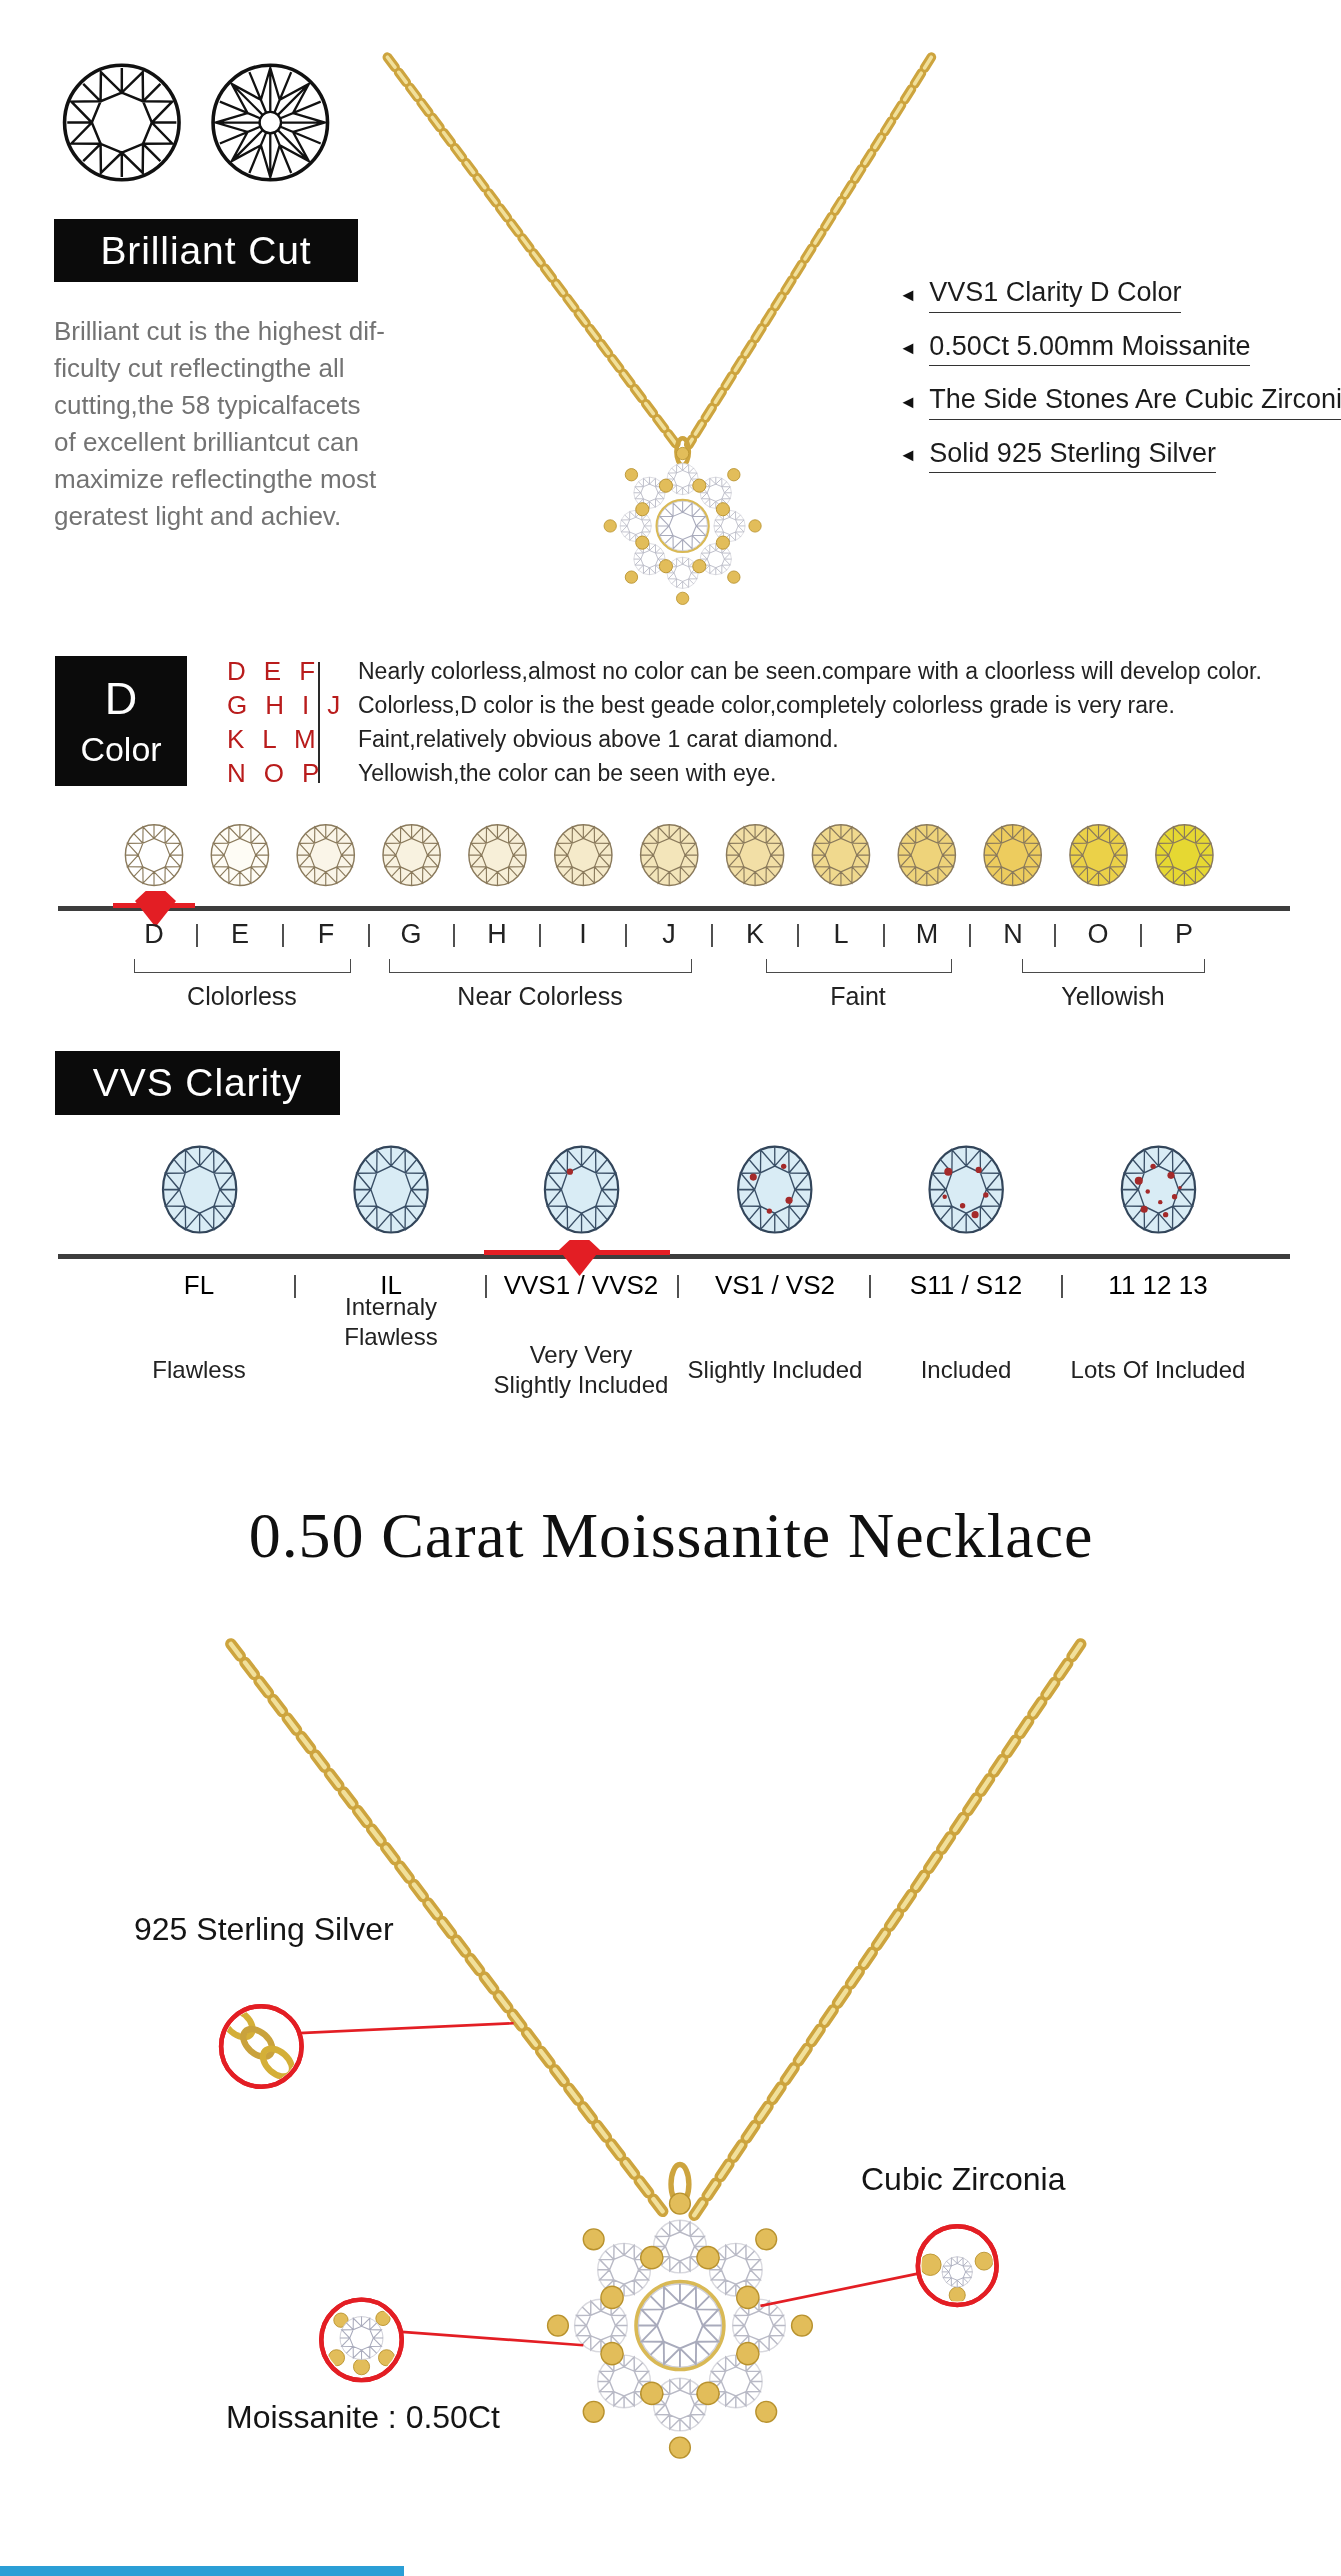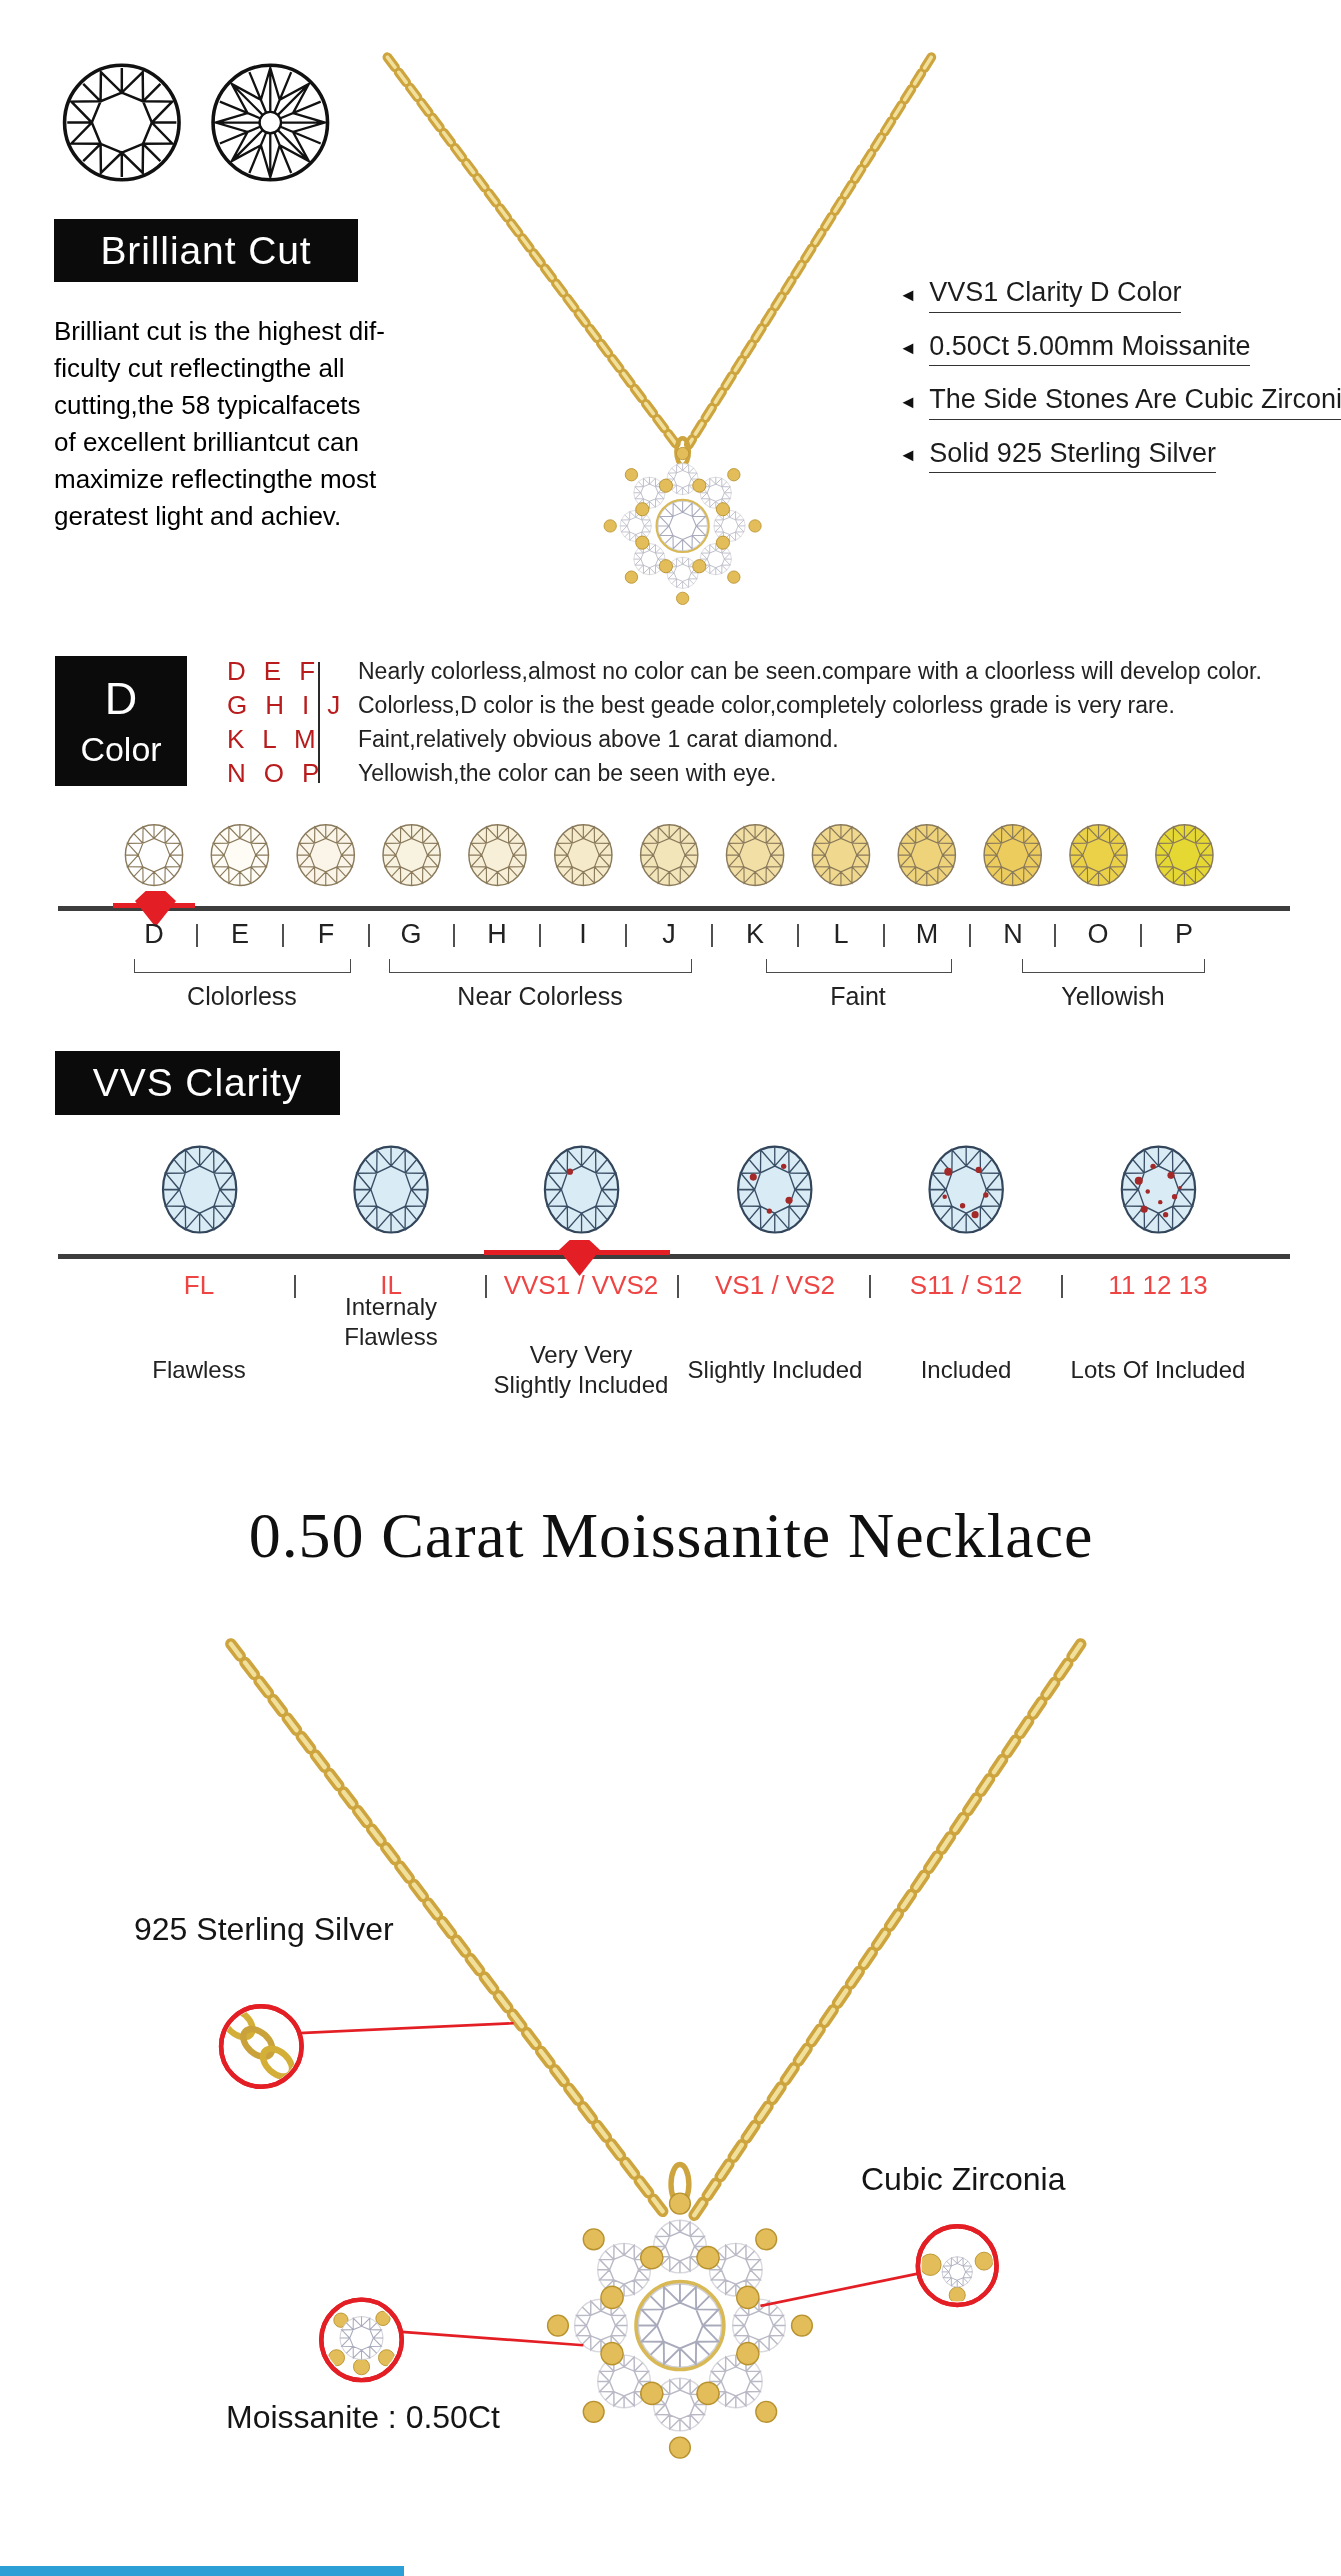--- a/index.html
+++ b/index.html
@@ -2,36 +2,36 @@
 <html style="font-size:14.3px"><head>
 <meta charset="utf-8">
 <style>
   html,body{margin:0;padding:0;background:#ffffff;}
   #canvas{position:relative;width:1342px;height:2576px;background:#ffffff;overflow:hidden;
           font-family:"Liberation Sans",sans-serif;color:#1c1c1c;}
   .abs{position:absolute;}
   .cx{transform:translateX(-50%);}
   .blackbox{background:#0b0b0b;color:#ffffff;display:flex;align-items:center;justify-content:center;}
   .heading-text{font-size:39px;letter-spacing:0.9px;}
-  .para{font-size:26px;line-height:37px;color:#000000;}
+  .para{font-size:26px;line-height:37px;color:#737373;}
   .bullet-item{display:flex;align-items:center;height:32px;margin-bottom:21.5px;}
   .bullet-arrow{font-size:18px;margin-right:12.5px;color:#111;}
   .bullet-text{font-size:27px;border-bottom:1.8px solid #333;padding-bottom:3.6px;white-space:nowrap;}
   .grade-letters{font-size:26px;line-height:34px;letter-spacing:5.4px;color:#b91c1c;}
   .grade-desc{font-size:23px;line-height:34px;white-space:nowrap;color:#222;}
   .vline{width:1.8px;background:#2a2a2a;}
   .hline{height:4.5px;background:#3d3d3d;}
   .redseg{height:5.4px;background:#e31e24;}
   .reddiamond{width:41px;height:36px;background:#e31e24;
               clip-path:polygon(26% 0,74% 0,100% 28%,50% 100%,0 28%);}
   .scale-letter{font-size:27px;color:#222;white-space:nowrap;}
   .scale-sep{font-size:23px;color:#444;}
   .bracket{height:12.5px;border-left:1.8px solid #4a4a4a;border-right:1.8px solid #4a4a4a;border-bottom:1.8px solid #4a4a4a;}
   .group-label{font-size:25px;color:#222;white-space:nowrap;}
-  .clarity-code{font-size:26px;color:#ef4444;white-space:nowrap;}
+  .clarity-code{font-size:26px;color:#000000;white-space:nowrap;}
   .clarity-name{font-size:24px;line-height:30px;color:#222;text-align:center;}
   .clarity-name div{white-space:nowrap;}
   .pad-one{padding-top:15px;}
   .big-title{width:1342px;text-align:center;font-family:"Liberation Serif",serif;
              font-size:64px;letter-spacing:0.9px;color:#101010;white-space:nowrap;}
   .callout-label{font-size:32px;color:#151515;white-space:nowrap;}
   .bluebar{background:#2b9fd6;}
 </style>
 </head>
 <body>

